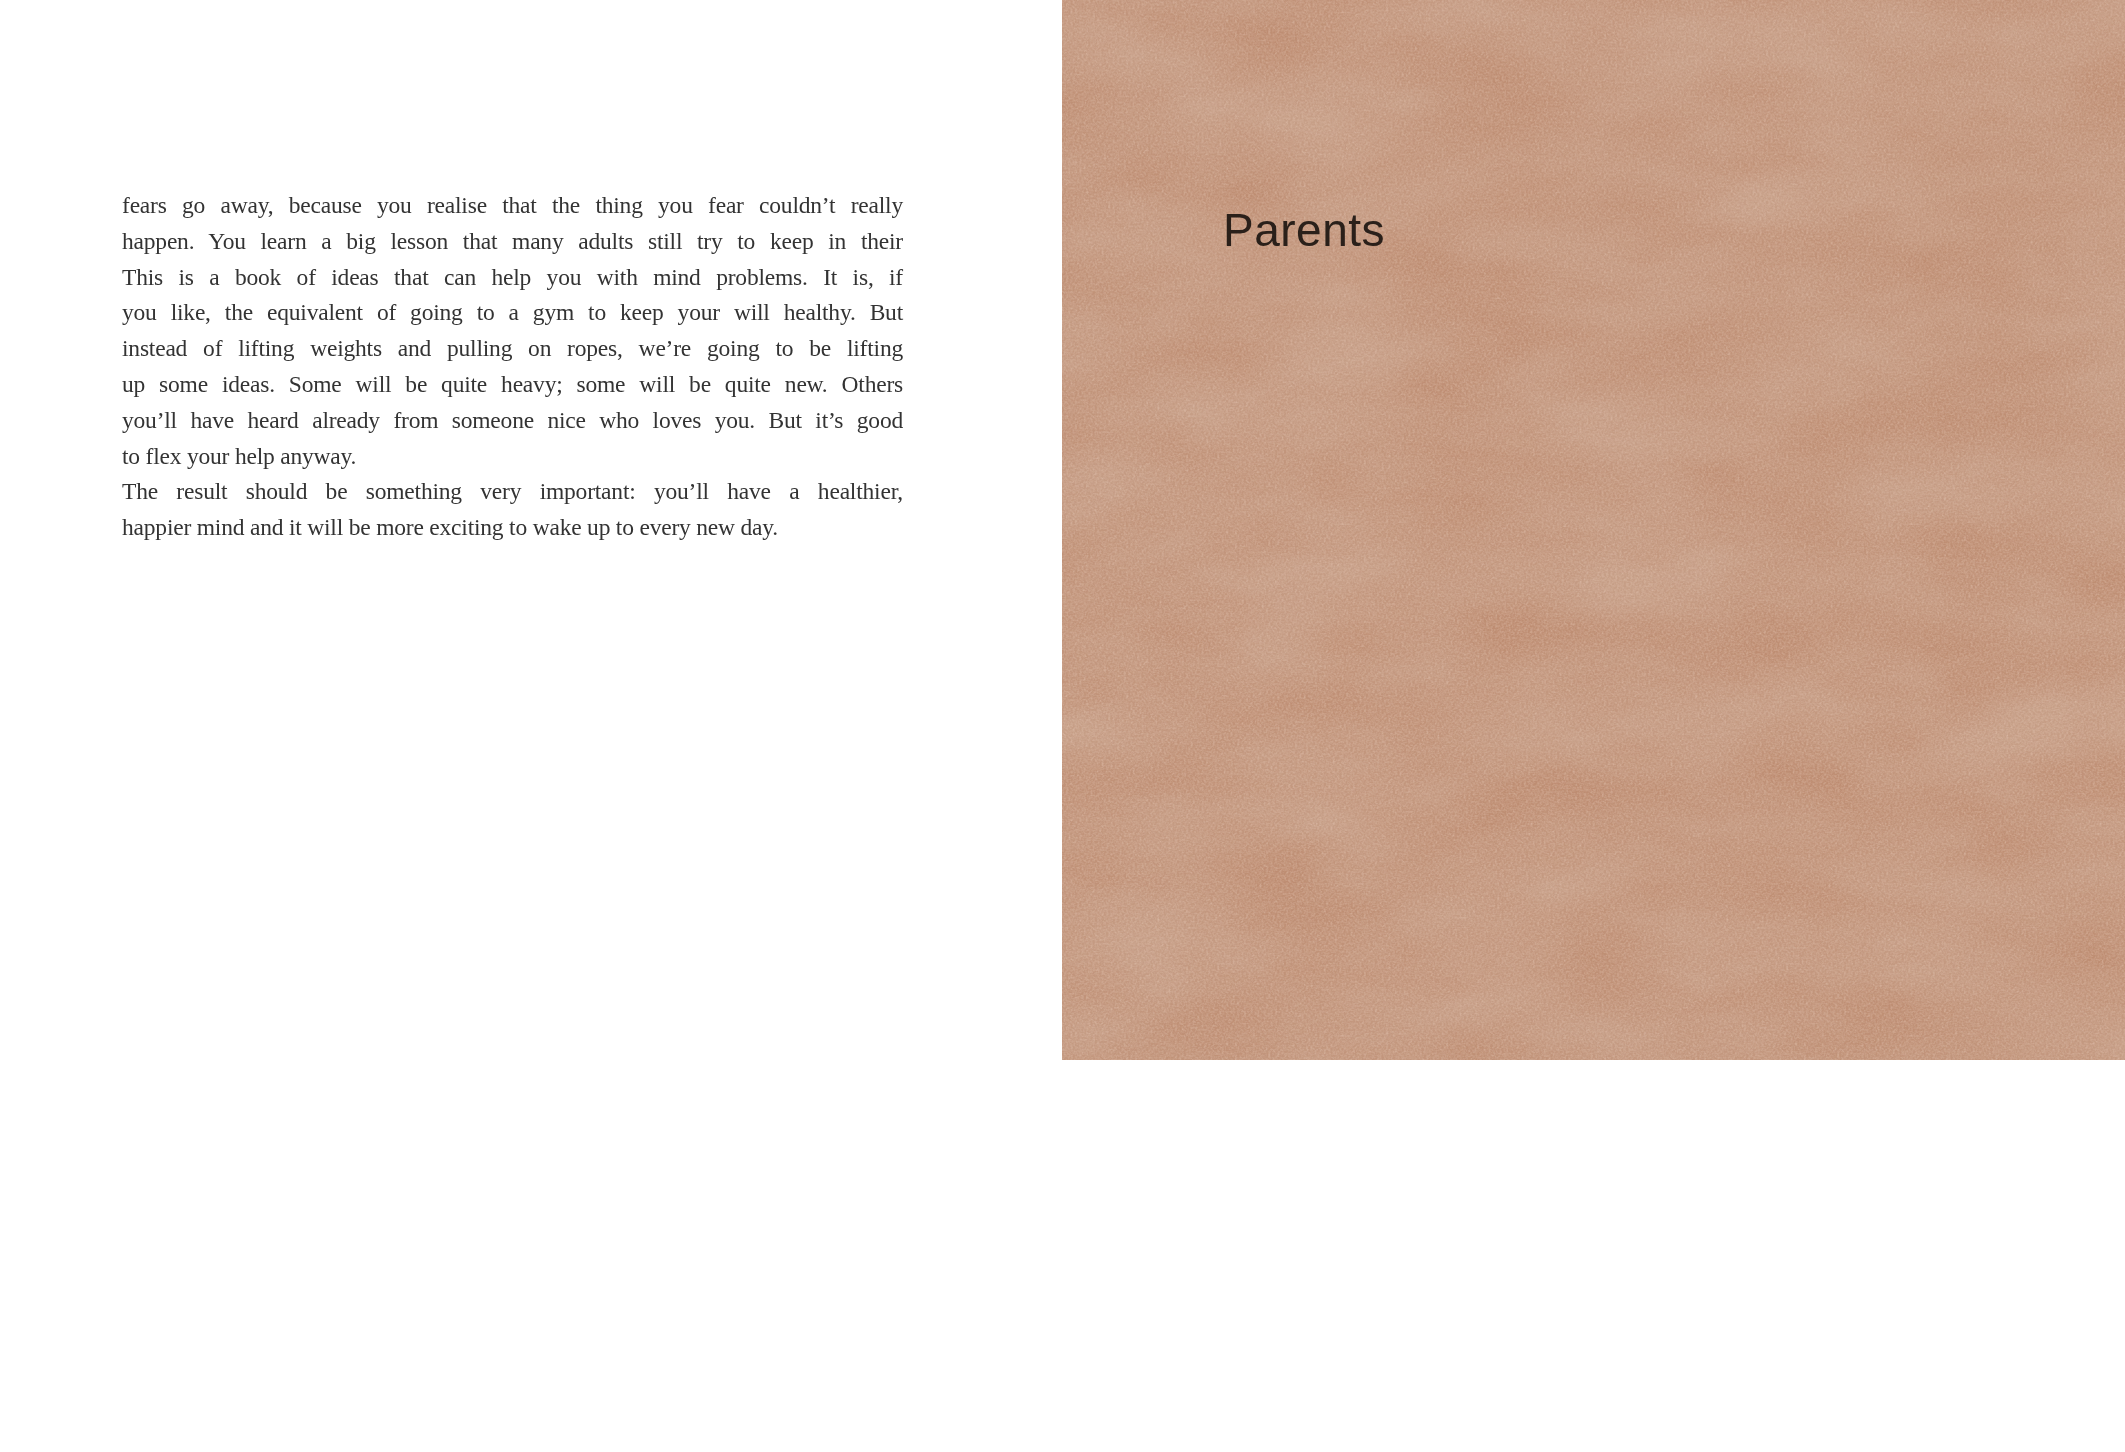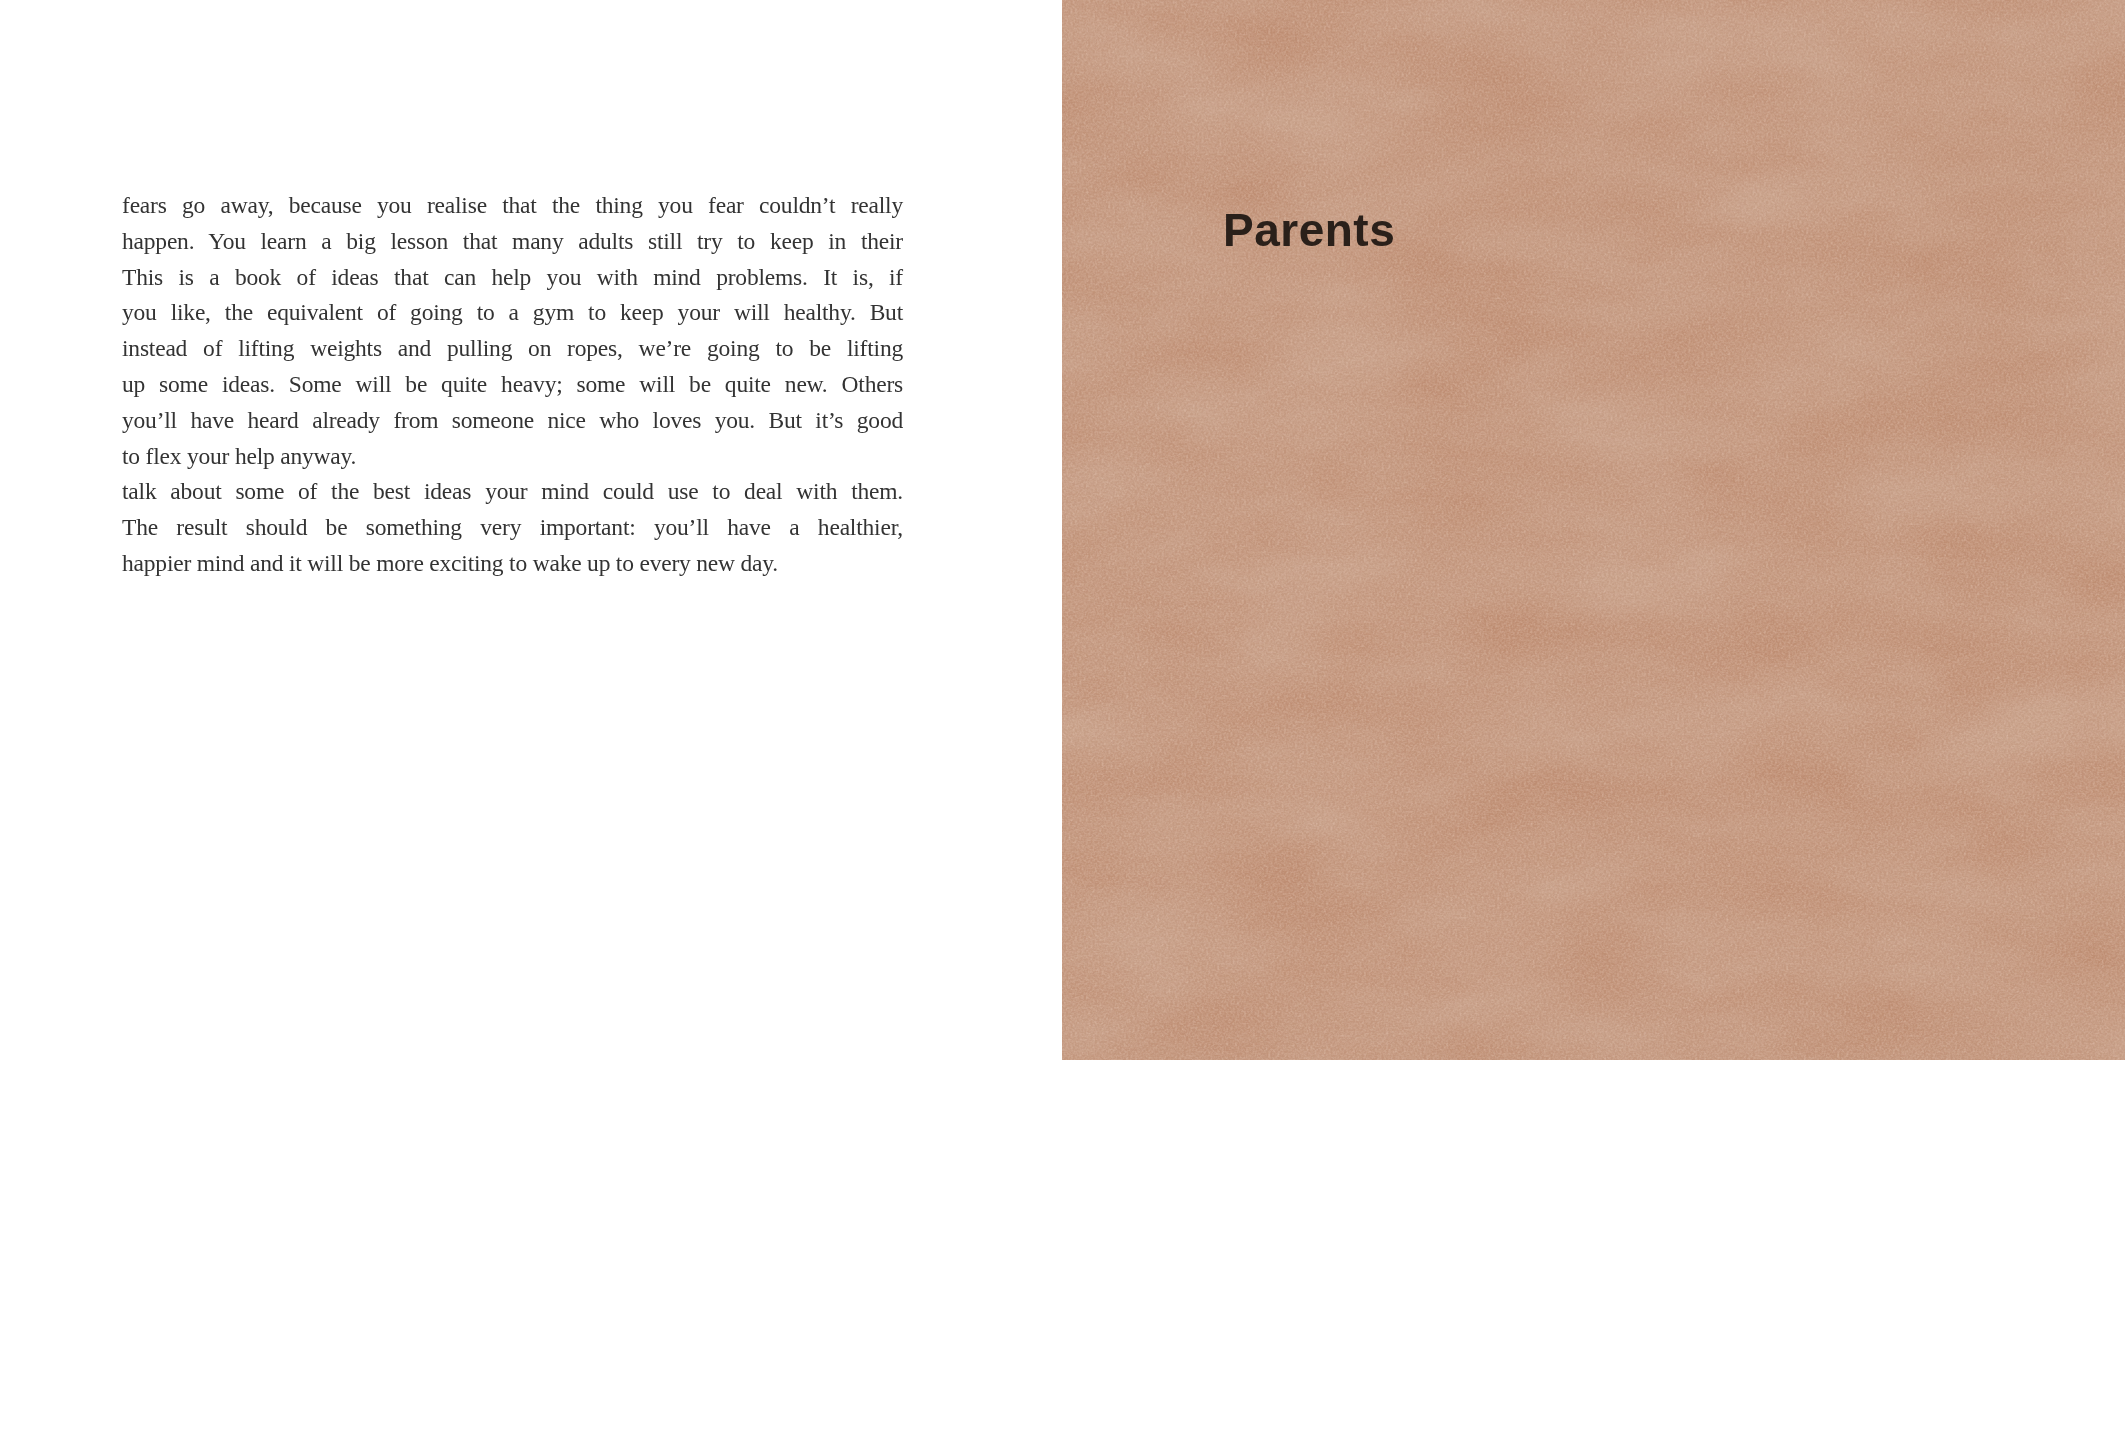--- a/index.html
+++ b/index.html
@@ -68,21 +68,21 @@
     font-family: "Liberation Sans", sans-serif;
     font-size: 17px;
     color: #2b2b2b;
   }
   .chapter-title {
     position: absolute;
     top: 203px;
     left: 161px;
     margin: 0;
     font-family: "Liberation Sans", sans-serif;
-    font-weight: 700;
+    font-weight: 400;
     font-size: 46px;
     letter-spacing: 0.5px;
     color: #2a201a;
   }
 </style>
 </head>
 <body>
 
 <div class="spread">
 
@@ -94,21 +94,20 @@
       </p>
       <p class="para">
         <span class="line">This is a book of ideas that can help you with mind problems. It is, if</span>
         <span class="line">you like, the equivalent of going to a gym to keep your will healthy. But</span>
         <span class="line">instead of lifting weights and pulling on ropes, we’re going to be lifting</span>
         <span class="line">up some ideas. Some will be quite heavy; some will be quite new. Others</span>
         <span class="line">you’ll have heard already from someone nice who loves you. But it’s good</span>
         <span class="line last">to flex your help anyway.</span>
       </p>
       <p class="para">
-        <span class="line">talk about some of the best ideas your mind could use to deal with them.</span>
         <span class="line">The result should be something very important: you’ll have a healthier,</span>
         <span class="line last">happier mind and it will be more exciting to wake up to every new day.</span>
       </p>
     </div>
     <div class="page-number">9</div>
   </div>
 
   <div class="page page-right">
     <svg class="texture-svg" viewBox="0 0 1063 1452" preserveAspectRatio="none" aria-hidden="true">
       <defs>

